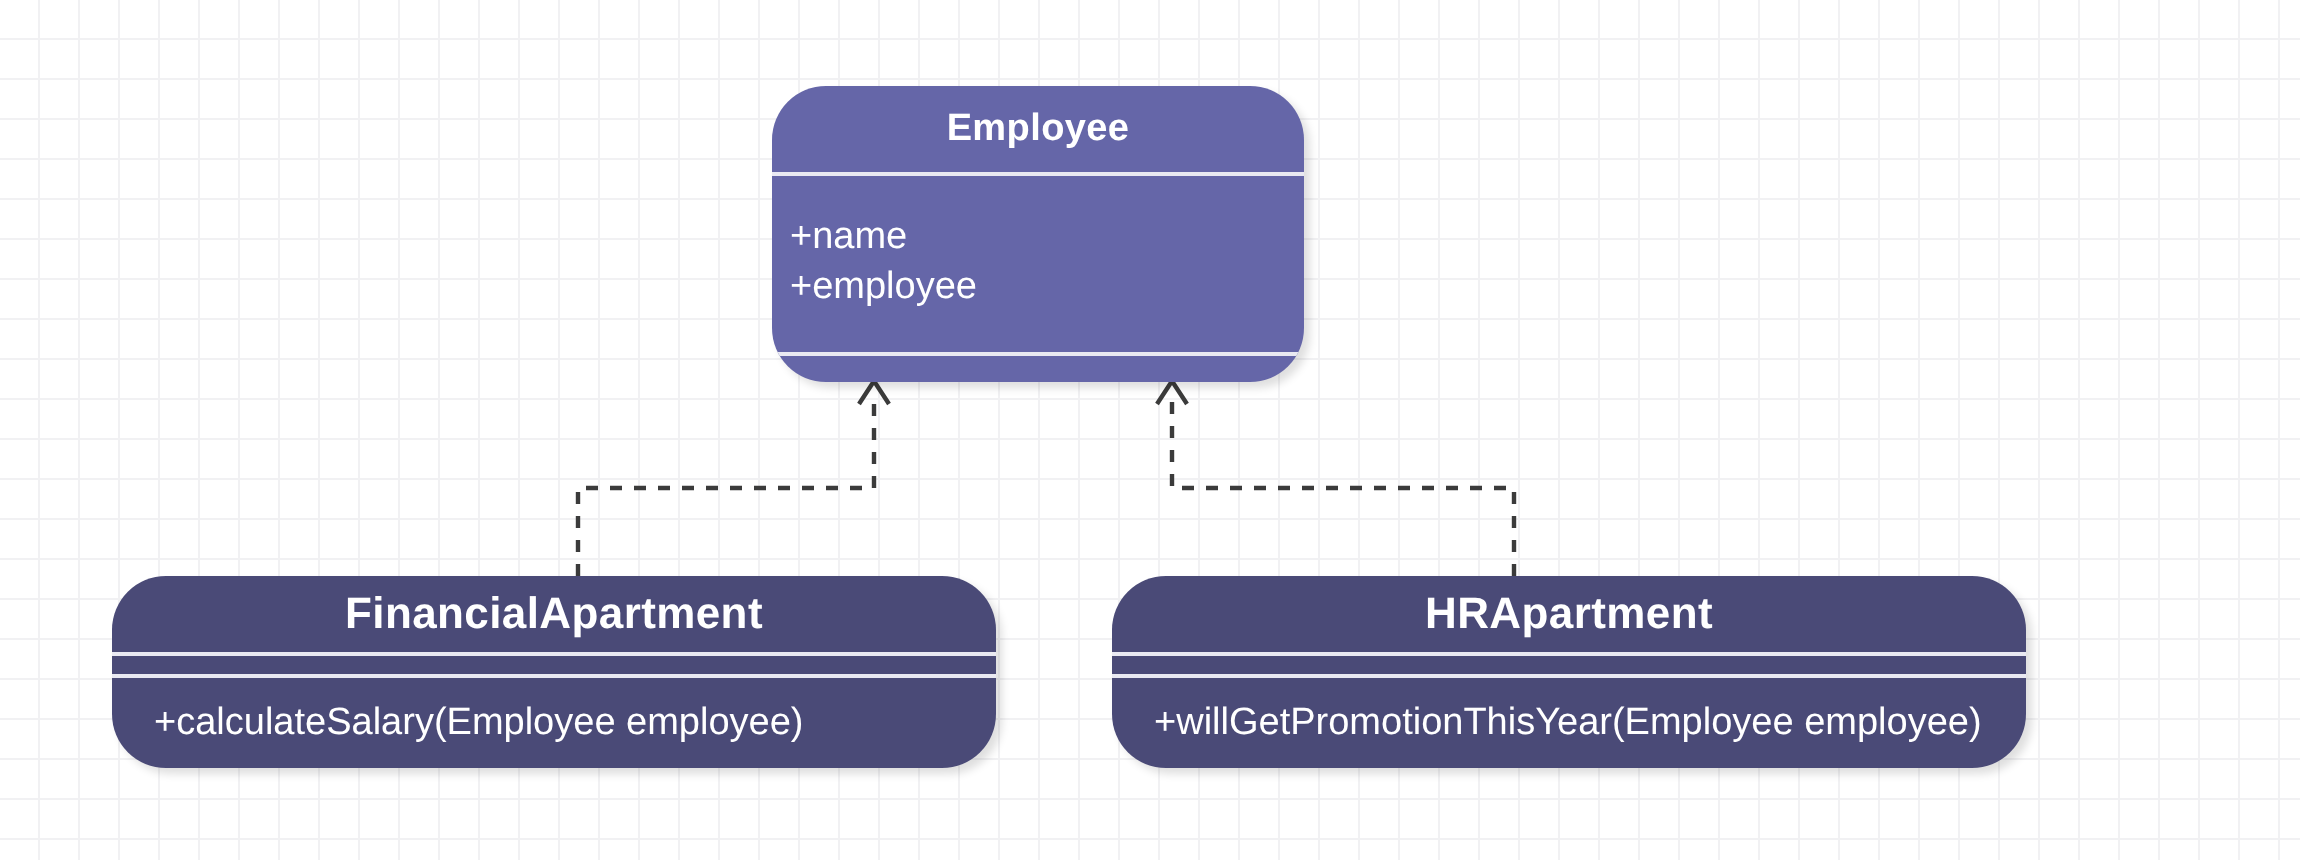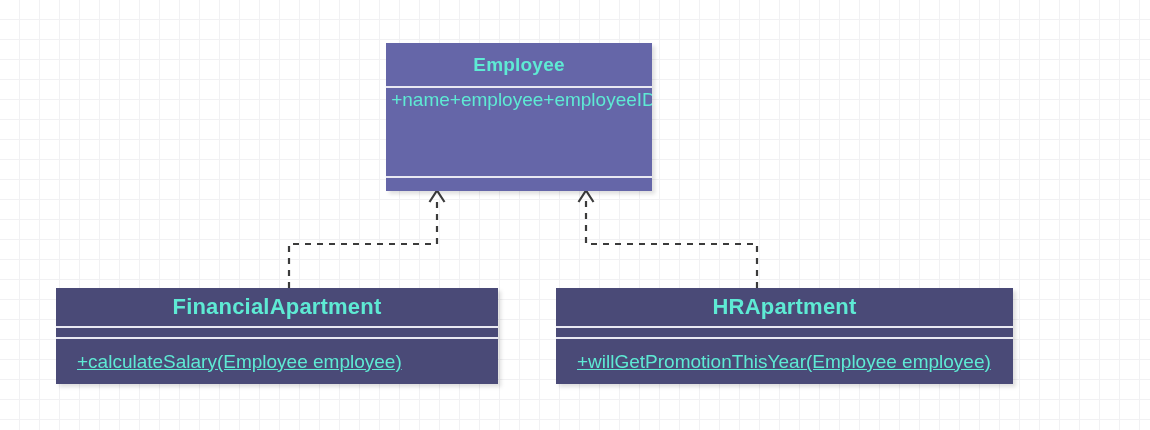--- a/index.html
+++ b/index.html
@@ -30,39 +30,40 @@
     width: 1150px;
     height: 430px;
     pointer-events: none;
   }
 
   
   .uml-class {
     position: absolute;
     box-sizing: border-box;
     box-shadow: 3px 3px 4px rgba(0,0,0,0.13);
-    color: #5eead4;
+    color: #ffffff;
     overflow: hidden;
+    border-radius: 27px;
   }
   .uml-class .band-sep {
     height: 2px;
     background: #e9e9f2;
     width: 100%;
   }
   .uml-class .title-row {
     text-align: center;
     font-weight: bold;
     display: flex;
     align-items: center;
     justify-content: center;
     letter-spacing: 0.2px;
   }
   .uml-class .attrs-row {
     display: flex;
-    flex-direction: row;
+    flex-direction: column;
     justify-content: center;
   }
   .uml-class .attr-line {
     white-space: pre;
     line-height: 1.30;
   }
   .uml-class .ops-row {
     display: flex;
     align-items: center;
   }
@@ -104,21 +105,20 @@
     height: 38px;
     font-size: 22px;
   }
   .subclass .thin-row {
     height: 9px;
   }
   .subclass .ops-row {
     height: 45px;
     padding-left: 21px;
     font-size: 19px;
-    text-decoration: underline;
   }
   #class-financialapartment {
     left: 56px;
     width: 442px;
   }
   #class-hrapartment {
     left: 556px;
     width: 457px;
   }
 </style>
@@ -139,21 +139,20 @@
       <path d="M 578.5 202 L 586 190.5 L 593.5 202" fill="none" stroke="#3b3b3b" stroke-width="2.2" stroke-linejoin="miter" stroke-linecap="butt"></path>
     </g>
   </svg>
 
   <div class="uml-class" id="class-employee">
     <div class="title-row">Employee</div>
     <div class="band-sep"></div>
     <div class="attrs-row">
       <div class="attr-line">+name</div>
       <div class="attr-line">+employee</div>
-      <div class="attr-line">+employeeID</div>
     </div>
     <div class="band-sep"></div>
     <div class="empty-row"></div>
   </div>
 
   <div class="uml-class subclass" id="class-financialapartment">
     <div class="title-row">FinancialApartment</div>
     <div class="band-sep"></div>
     <div class="thin-row"></div>
     <div class="band-sep"></div>

